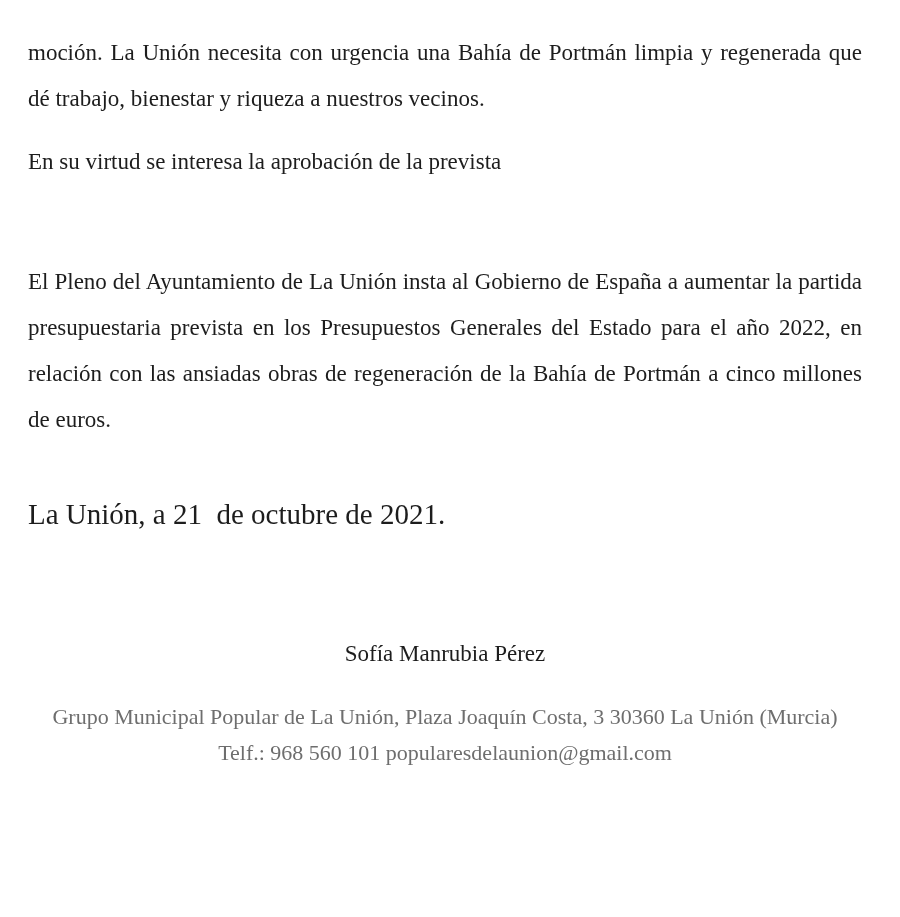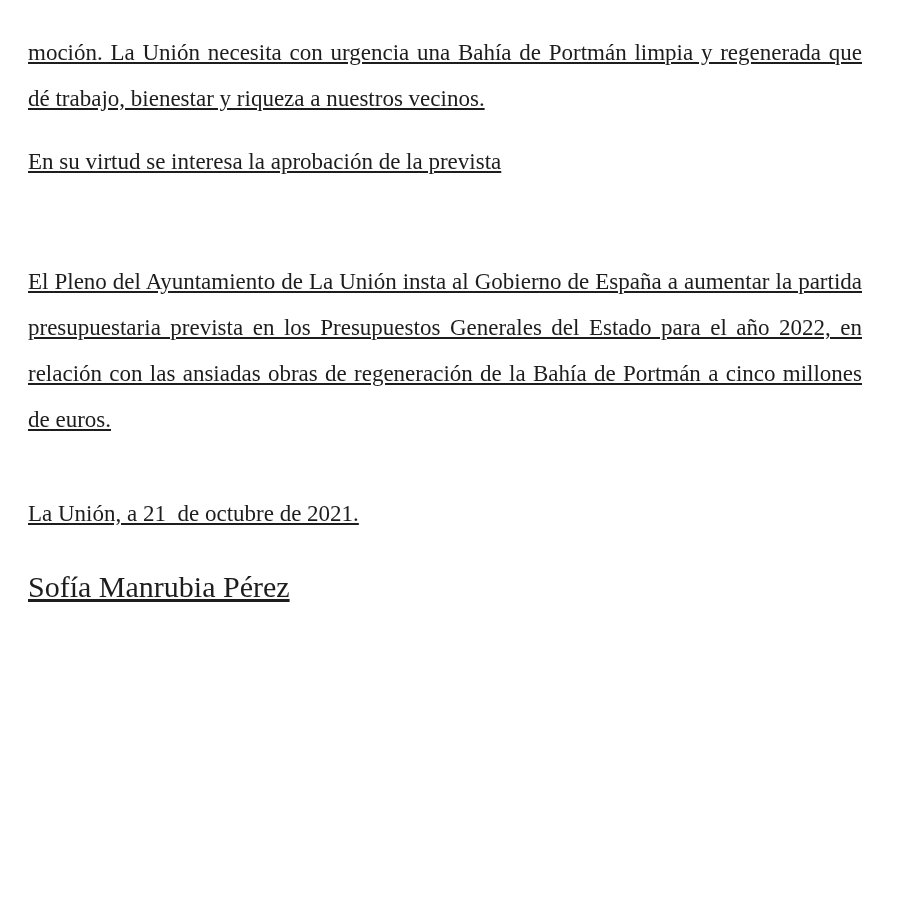--- a/index.html
+++ b/index.html
@@ -13,21 +13,20 @@
     font-family: "Liberation Serif", "DejaVu Serif", serif;
     color: #1d1d1d;
     overflow: hidden;
   }
   .page {
     box-sizing: border-box;
     width: 900px;
     height: 647px;
     padding: 30px 38px 0 28px;
     background: #ffffff;
-    text-decoration: underline;
   }
   .para {
     font-size: 23px;
     line-height: 46px;
     text-align: justify;
     margin: 0;
     color: #1d1d1d;
   }
   .para-virtud {
     margin-top: 17px;
@@ -40,29 +39,29 @@
     font-weight: bold;
     text-align: center;
     letter-spacing: 0.3px;
     color: #1a1a1a;
   }
   .para-pleno {
     margin-top: 74px;
   }
   .date-line {
     margin-top: 48px;
-    font-size: 23px;
+    font-size: 29px;
     line-height: 46px;
     text-align: left;
     white-space: pre-wrap;
   }
   .signature {
-    margin-top: 31px;
-    text-align: left;
-    font-size: 30px;
+    margin-top: 98px;
+    text-align: center;
+    font-size: 23px;
     line-height: 38px;
   }
   .footer {
     margin: 26px auto 0 auto;
     max-width: 790px;
     text-align: center;
     font-size: 22px;
     line-height: 36px;
     color: #6e6e6e;
   }
@@ -78,14 +77,15 @@
 
 
   <p class="para para-pleno">El Pleno del Ayuntamiento de La Unión insta al Gobierno de España a aumentar la partida presupuestaria prevista en los Presupuestos Generales del Estado para el año 2022, en relación con las ansiadas obras de regeneración de la Bahía de Portmán a cinco millones de euros.</p>
 
   <div class="date-line">La Unión, a 21  de octubre de 2021.</div>
 
   <div class="signature">
     <div>Sofía Manrubia Pérez</div>
   </div>
 
+  <div class="footer">Grupo Municipal Popular de La Unión, Plaza Joaquín Costa, 3 30360 La Unión (Murcia) Telf.: 968 560 101 popularesdelaunion@gmail.com</div>
 
 </div>
 
 </body></html>

